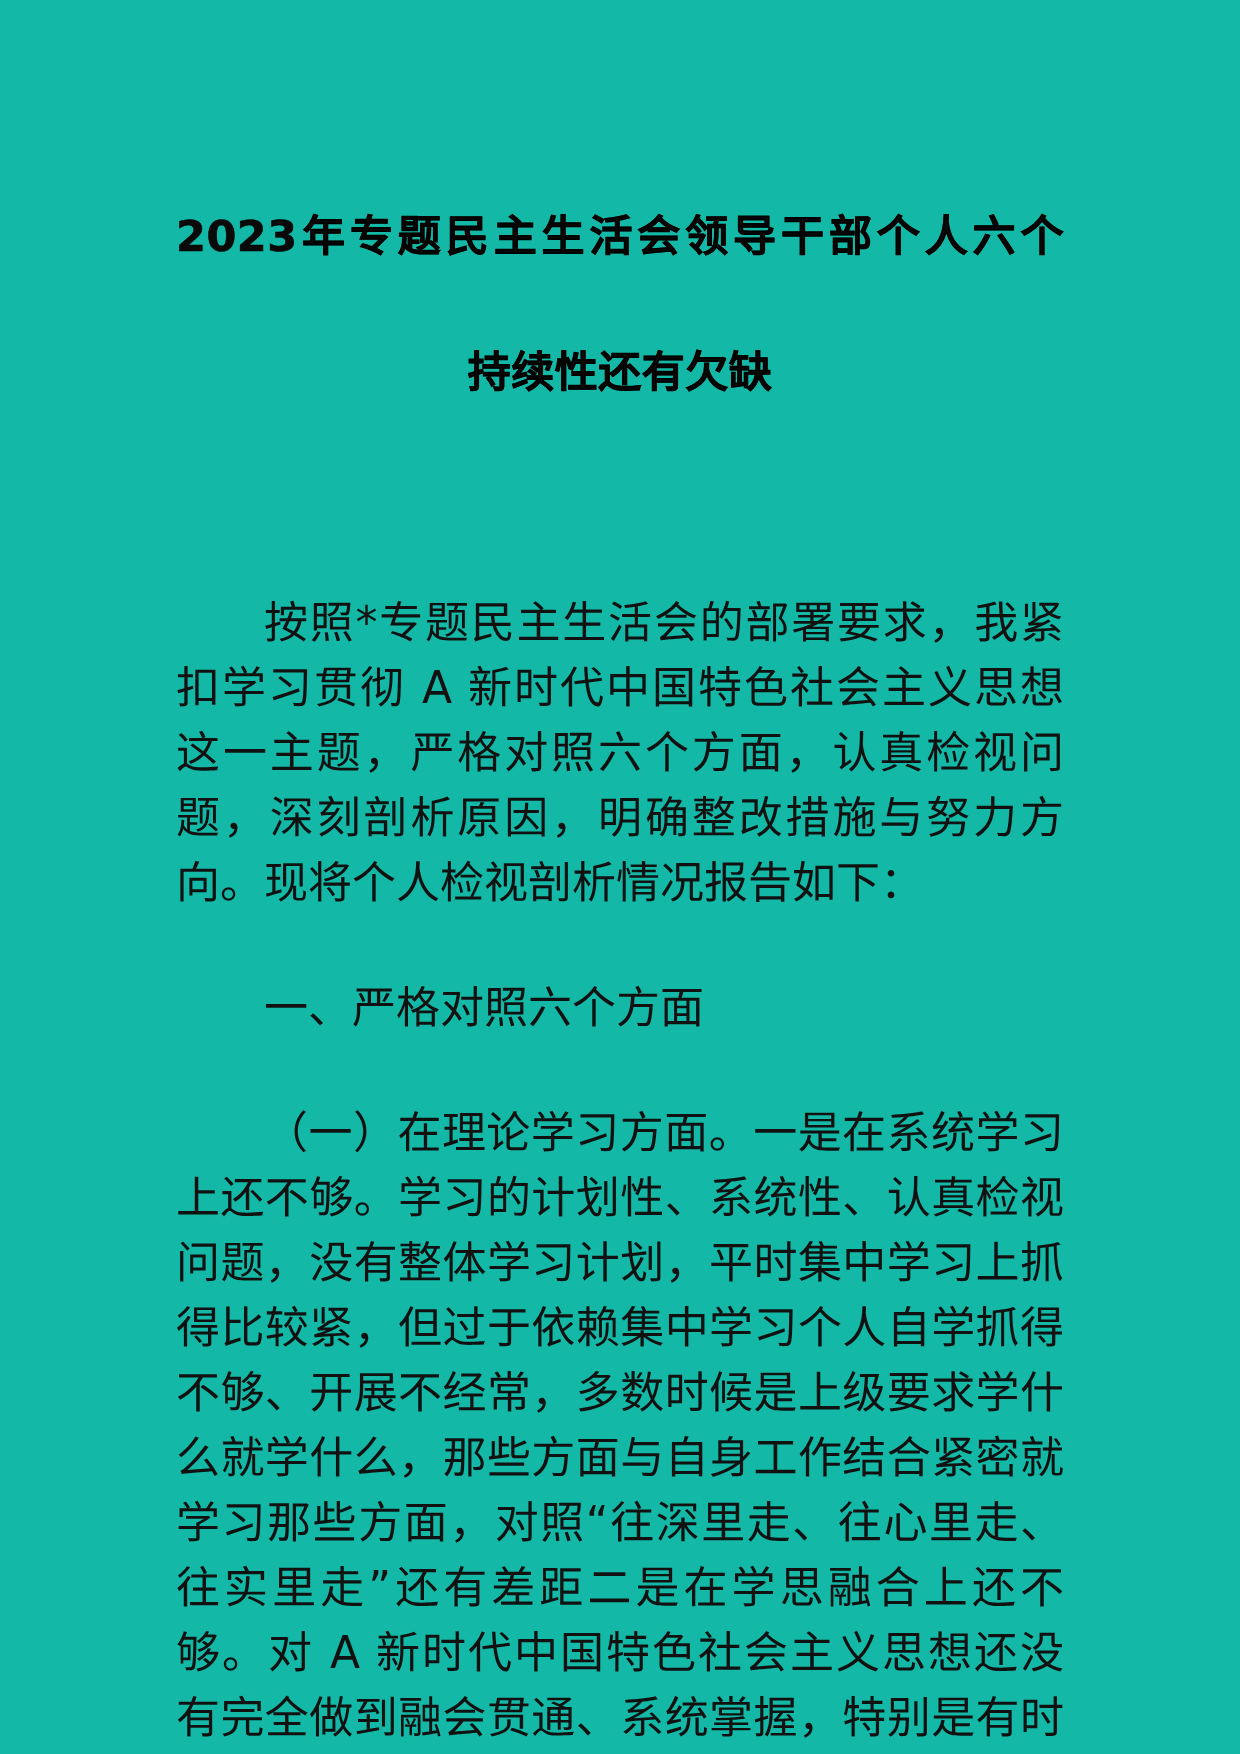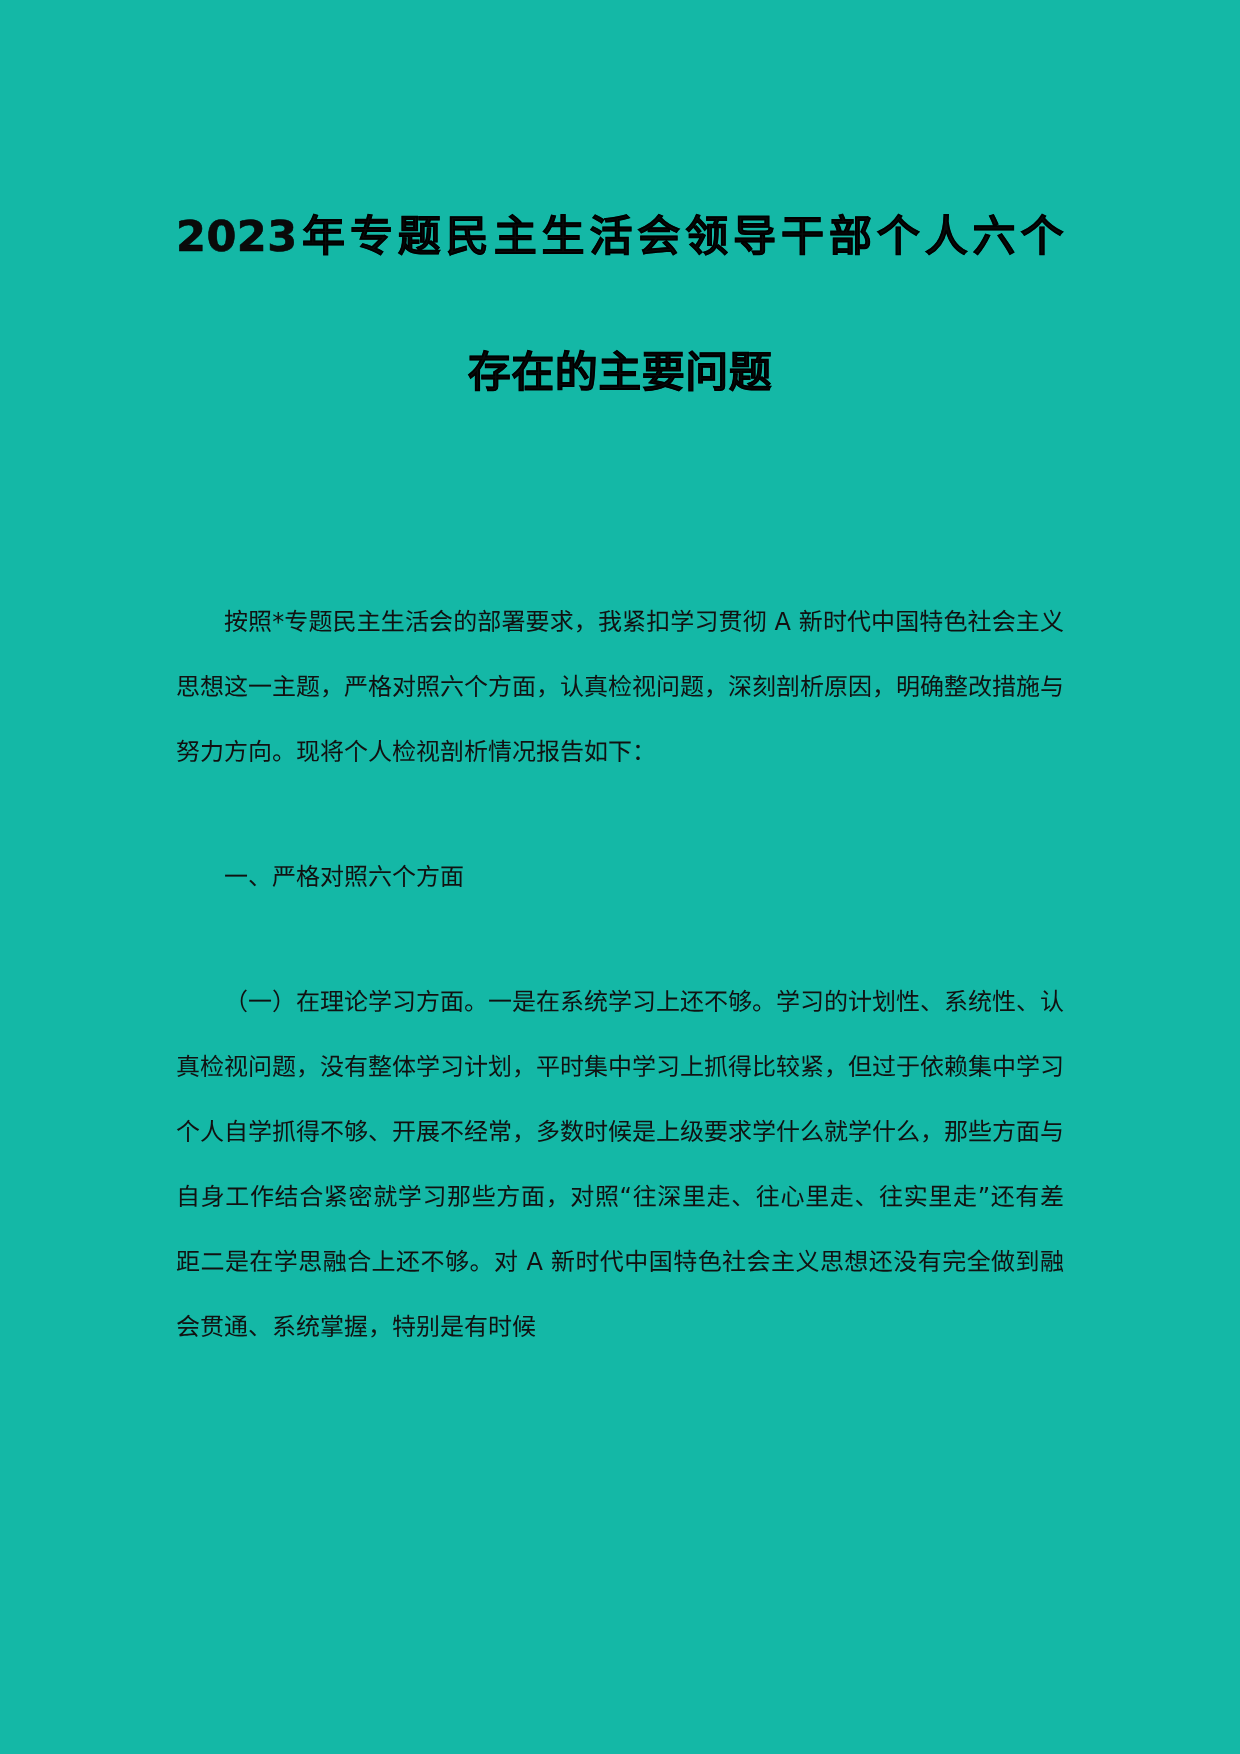--- a/index.html
+++ b/index.html
@@ -53,21 +53,21 @@
     white-space: nowrap;
   }
 
   
   .body-block {
     margin-top: 150px;
   }
 
   .para {
     margin: 0 0 2px 0;
-    font-size: 24px;
+    font-size: 44px;
     line-height: 65px;
     text-align: justify;
     text-align-last: left;
     letter-spacing: 0px;
     color: #111111;
   }
 
   .para.indent {
     text-indent: 2em;
   }
@@ -78,21 +78,21 @@
   .spacer-md { height: 58px; }
 </style>
 </head>
 <body>
 
 <div class="page">
   <div class="content">
 
     <h1 class="doc-title title-line-1">2023年专题民主生活会领导干部个人六个</h1>
 
-    <h1 class="doc-title title-line-2">存在的主要问题</h1>
+    <h1 class="doc-title title-line-2">持续性还有欠缺</h1>
 
     <div class="body-block">
 
       <p class="para indent">按照*专题民主生活会的部署要求，我紧扣学习贯彻 A 新时代中国特色社会主义思想这一主题，严格对照六个方面，认真检视问题，深刻剖析原因，明确整改措施与努力方向。现将个人检视剖析情况报告如下：</p>
 
       <div class="spacer-md"></div>
 
       <p class="para section-heading">一、严格对照六个方面</p>
 
       <div class="spacer-md"></div>

